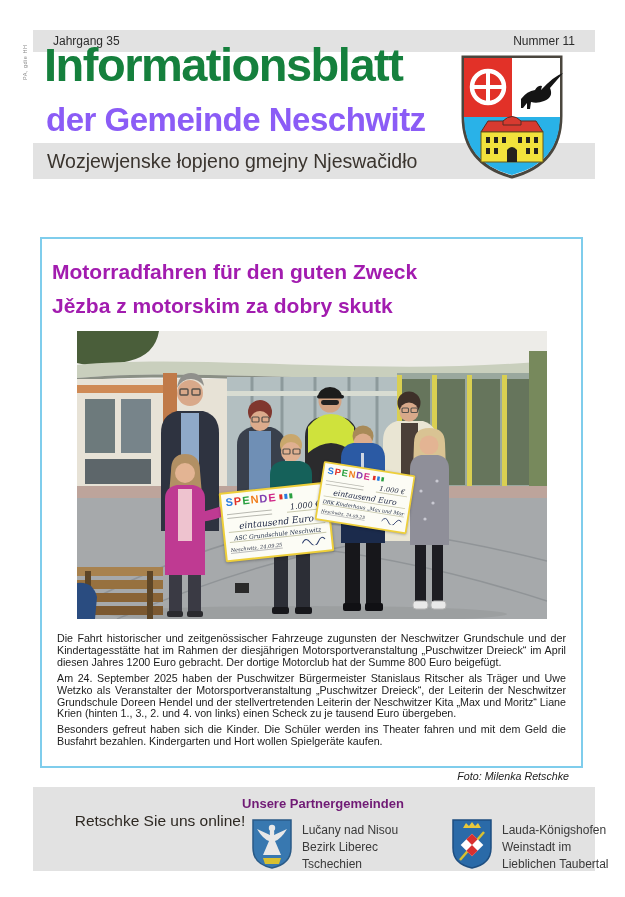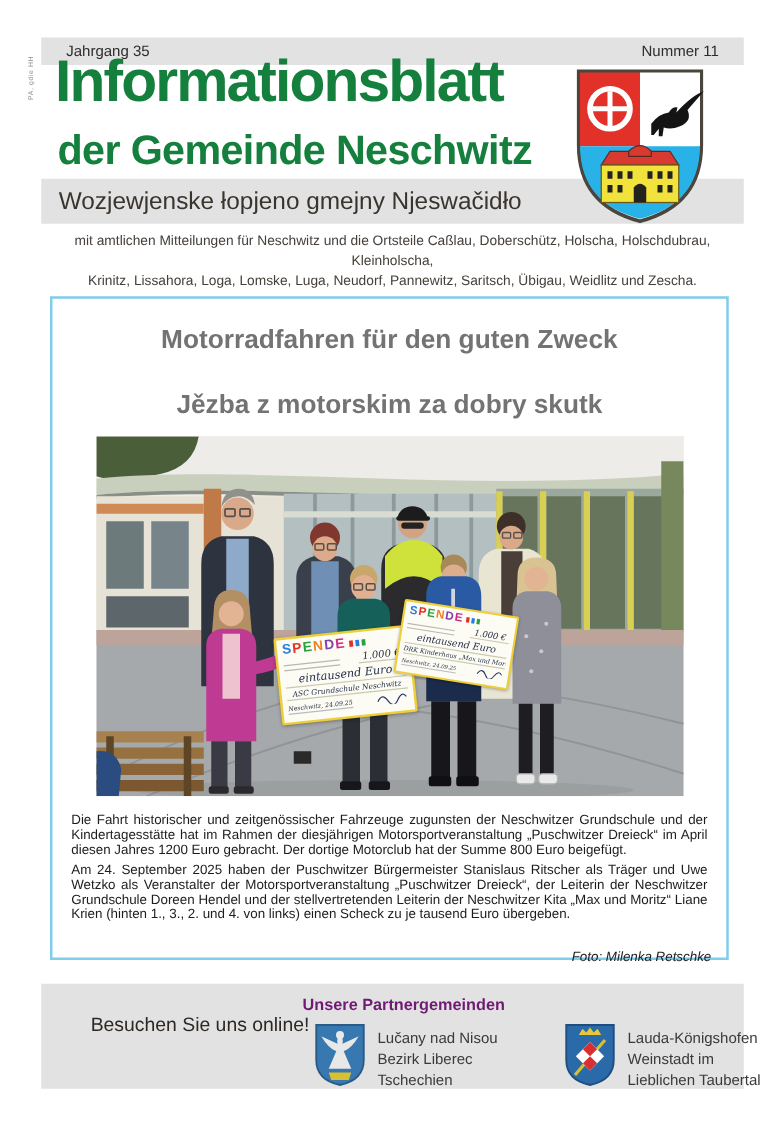--- a/index.html
+++ b/index.html
@@ -10,35 +10,35 @@
   .edge-note{position:absolute;left:22px;top:80px;transform:rotate(-90deg);transform-origin:left top;
     font-size:5.5px;color:#8f8f8f;letter-spacing:.5px;white-space:nowrap;}
 
   
   .meta-bar{position:absolute;left:33px;top:30px;width:562px;height:22px;background:#e2e2e2;
     display:flex;align-items:center;justify-content:space-between;box-sizing:border-box;padding:0 20px;
     font-size:12px;color:#2c2c2c;}
 
   
   .main-title{position:absolute;left:44px;top:37px;font-size:47px;font-weight:bold;color:#15803d;letter-spacing:-1.5px;}
-  .sub-title{position:absolute;left:46px;top:101px;font-size:33px;font-weight:bold;color:#15803d;letter-spacing:-0.5px;}
+  .sub-title{position:absolute;left:46px;top:101px;font-size:33px;font-weight:bold;color:#8b5cf6;letter-spacing:-0.5px;}
   .arms{position:absolute;left:455px;top:52px;width:114px;height:130px;z-index:5;}
 
   .sorbian-bar{position:absolute;left:33px;top:143px;width:562px;height:36px;background:#e2e2e2;
     display:flex;align-items:center;box-sizing:border-box;padding-left:14px;
     font-size:19.5px;color:#3a342e;z-index:1;}
 
   .districts{position:absolute;left:33px;top:186px;width:562px;text-align:center;
     font-size:11px;line-height:1.45;color:#46403a;}
 
   
   .article-box{position:absolute;left:40px;top:237px;width:543px;height:531px;
     border:2px solid #7fcdec;box-sizing:border-box;background:#fff;}
-  .headline{margin:21px 10px 0;text-align:center;font-size:21px;font-weight:bold;color:#737373;}
-  .headline.second{margin-top:28px;}
+  .headline{margin:21px 10px 0;font-size:21px;font-weight:bold;color:#a21caf;}
+  .headline.second{margin-top:10px;}
 
   
   .photo{position:relative;width:470px;height:288px;margin:13px auto 0;overflow:hidden;background:#edece8;}
   .photo svg.scene{position:absolute;left:0;top:0;width:100%;height:100%;}
 
   
   .check{position:absolute;background:#fcfcf5;border:2.5px solid #eecf3a;border-radius:2px;
     box-sizing:border-box;box-shadow:0 1px 3px rgba(0,0,0,.3);padding:2px 4px;z-index:3;}
   .check1{left:145px;top:156px;width:109px;height:70px;transform:rotate(-6deg);}
   .check2{left:247px;top:130px;width:109px;height:70px;transform:rotate(9deg) scale(0.85);transform-origin:top left;}
@@ -121,24 +121,20 @@
       <rect x="71" y="96" width="4" height="6"></rect>
         <rect x="79" y="96" width="4" height="6"></rect>
       <path d="M52,110 v-12 q5,-6 10,0 v12 z"></path>
     </g>
   </svg>
 
   <div class="sorbian-bar">
     <span>Wozjewjenske łopjeno gmejny Njeswačidło</span>
   </div>
 
-  <div class="districts">
-    <div>mit amtlichen Mitteilungen für Neschwitz und die Ortsteile Caßlau, Doberschütz, Holscha, Holschdubrau, Kleinholscha,</div>
-    <div>Krinitz, Lissahora, Loga, Lomske, Luga, Neudorf, Pannewitz, Saritsch, Übigau, Weidlitz und Zescha.</div>
-  </div>
 
   <div class="article-box">
     <div class="headline">Motorradfahren für den guten Zweck</div>
     <div class="headline second">Jězba z motorskim za dobry skutk</div>
 
     <div class="photo">
       <svg class="scene" viewBox="0 0 470 288" preserveAspectRatio="none">
 
         <rect x="0" y="0" width="470" height="165" fill="#edece8"></rect>
         <path d="M0,0 h82 q-4,24 -30,30 q-32,8 -52,2 z" fill="#4a5e3a"></path>
@@ -334,27 +330,28 @@
           <svg width="26" height="8">
             <path d="M1,5 q4,-7 8,0 t8,0 t7,-2" stroke="#2a3a6a" stroke-width="1" fill="none"></path>
           </svg>
         </div>
       </div>
     </div>
 
     <div class="copy">
       <p>Die Fahrt historischer und zeitgenössischer Fahrzeuge zugunsten der Neschwitzer Grundschule und der Kindertagesstätte hat im Rahmen der diesjährigen Motorsportveranstaltung „Puschwitzer Dreieck“ im April diesen Jahres 1200 Euro gebracht. Der dortige Motorclub hat der Summe 800 Euro beigefügt.</p>
       <p>Am 24. September 2025 haben der Puschwitzer Bürgermeister Stanislaus Ritscher als Träger und Uwe Wetzko als Veranstalter der Motorsportveranstaltung „Puschwitzer Dreieck“, der Leiterin der Neschwitzer Grundschule Doreen Hendel und der stellvertretenden Leiterin der Neschwitzer Kita „Max und Moritz“ Liane Krien (hinten 1., 3., 2. und 4. von links) einen Scheck zu je tausend Euro übergeben.</p>
+      <p>Besonders gefreut haben sich die Kinder. Die Schüler werden ins Theater fahren und mit dem Geld die Busfahrt bezahlen. Kindergarten und Hort wollen Spielgeräte kaufen.</p>
     </div>
     <div class="credit">Foto: Milenka Retschke</div>
   </div>
 
   <div class="footer">
     <div class="visit">
-      <div>Besuchen Sie uns online!</div>
+      <div>Retschke Sie uns online!</div>
     </div>
     <div class="partners-heading">Unsere Partnergemeinden</div>
 
     <div class="partner p1">
       <svg viewBox="0 0 42 52">
         <path d="M2,2 H40 V30 Q40,46 21,50 Q2,46 2,30 Z" fill="#3878b0" stroke="#2a5a86" stroke-width="1.5"></path>
         <path d="M21,8 q-3,5 -2,9 l-13,-6 q6,10 12,12 l-6,14 h18 l-6,-14 q6,-2 12,-12 l-13,6 q1,-4 -2,-9 z" fill="#e8e8e8"></path>
         <circle cx="21" cy="10" r="3.2" fill="#e8e8e8"></circle>
         <path d="M12,40 h18 l-2,6 h-14 z" fill="#d8c030"></path>
       </svg>

